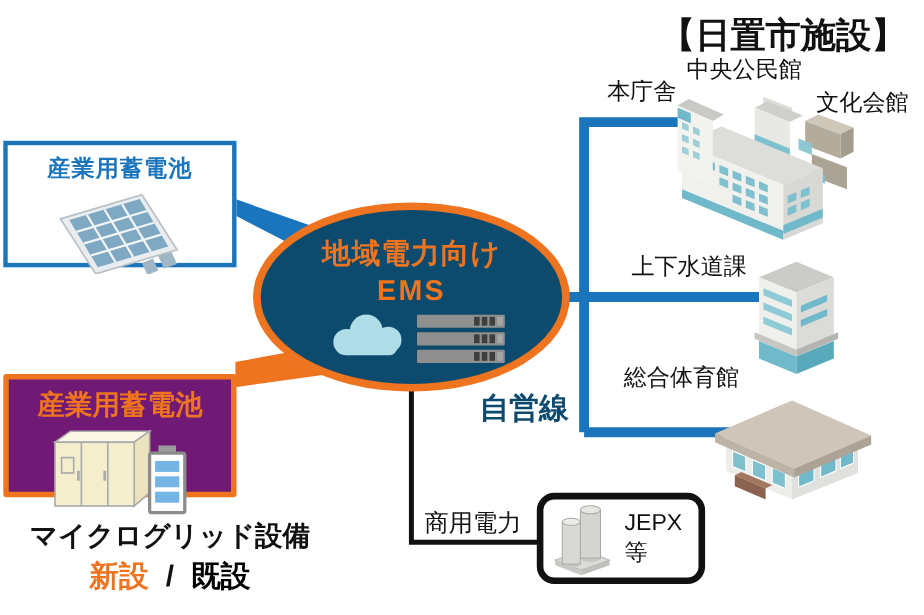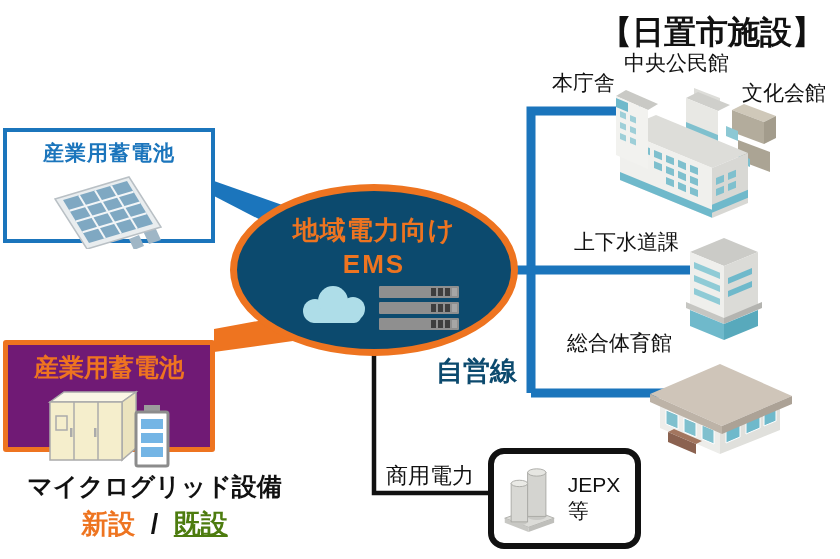--- a/index.html
+++ b/index.html
@@ -31,34 +31,34 @@
     background:#701a75;border:5px solid #EE7420;border-radius:3px;box-sizing:border-box;text-align:center;margin-top:48px;
   }
   .battery-label{margin-top:6px;font-size:25px;font-weight:bold;color:#EE7420;}
   .icon-center{margin:2px auto 0 auto;}
   
   .legend{position:absolute;left:12px;top:470px;width:285px;z-index:3;text-align:center;}
   .legend-title{font-size:25px;font-weight:bold;color:#111;}
   .legend-line2{margin-top:3px;font-size:27px;font-weight:bold;}
   .legend-new{color:#EE7420;font-family:Liberation Mono, monospace;}
   .legend-sep{color:#111;margin:0 8px;font-weight:bold;}
-  .legend-existing{color:#4d7c0f;text-decoration:underline;}
+  .legend-existing{color:#000000;}
   
   .lbl{position:absolute;z-index:4;color:#111;white-space:nowrap;}
   .lbl-facilities-header{left:597px;top:11px;width:230px;text-align:center;font-size:32px;font-weight:bold;}
   .lbl-community{left:624px;top:49px;font-size:21px;}
   .lbl-cityhall{left:552px;top:69px;font-size:21px;}
   .lbl-culture{left:742px;top:79px;font-size:21px;}
   .lbl-water{left:574px;top:228px;font-size:21px;}
   .lbl-gym{left:567px;top:329px;font-size:21px;}
   .lbl-private{left:436px;top:353px;font-size:27px;font-weight:bold;color:#0c4a6e;}
   .lbl-commercial{left:386px;top:461px;font-size:22px;}
   
   .jepx-box{
-    position:absolute;left:488px;top:448px;width:153px;height:101px;z-index:3;
+    position:absolute;left:488px;top:448px;width:153px;height:83px;z-index:3;
     background:#fff;border:6px solid #111;border-radius:16px;box-sizing:border-box;
     display:flex;align-items:center;
   }
   .jepx-label{font-size:21px;color:#111;margin-left:9px;}
   
   .b-complex{position:absolute;left:608px;top:68px;z-index:3;}
   .b-water{position:absolute;left:678px;top:232px;z-index:3;}
   .b-gym{position:absolute;left:646px;top:350px;z-index:3;}
 </style>
 </head>

